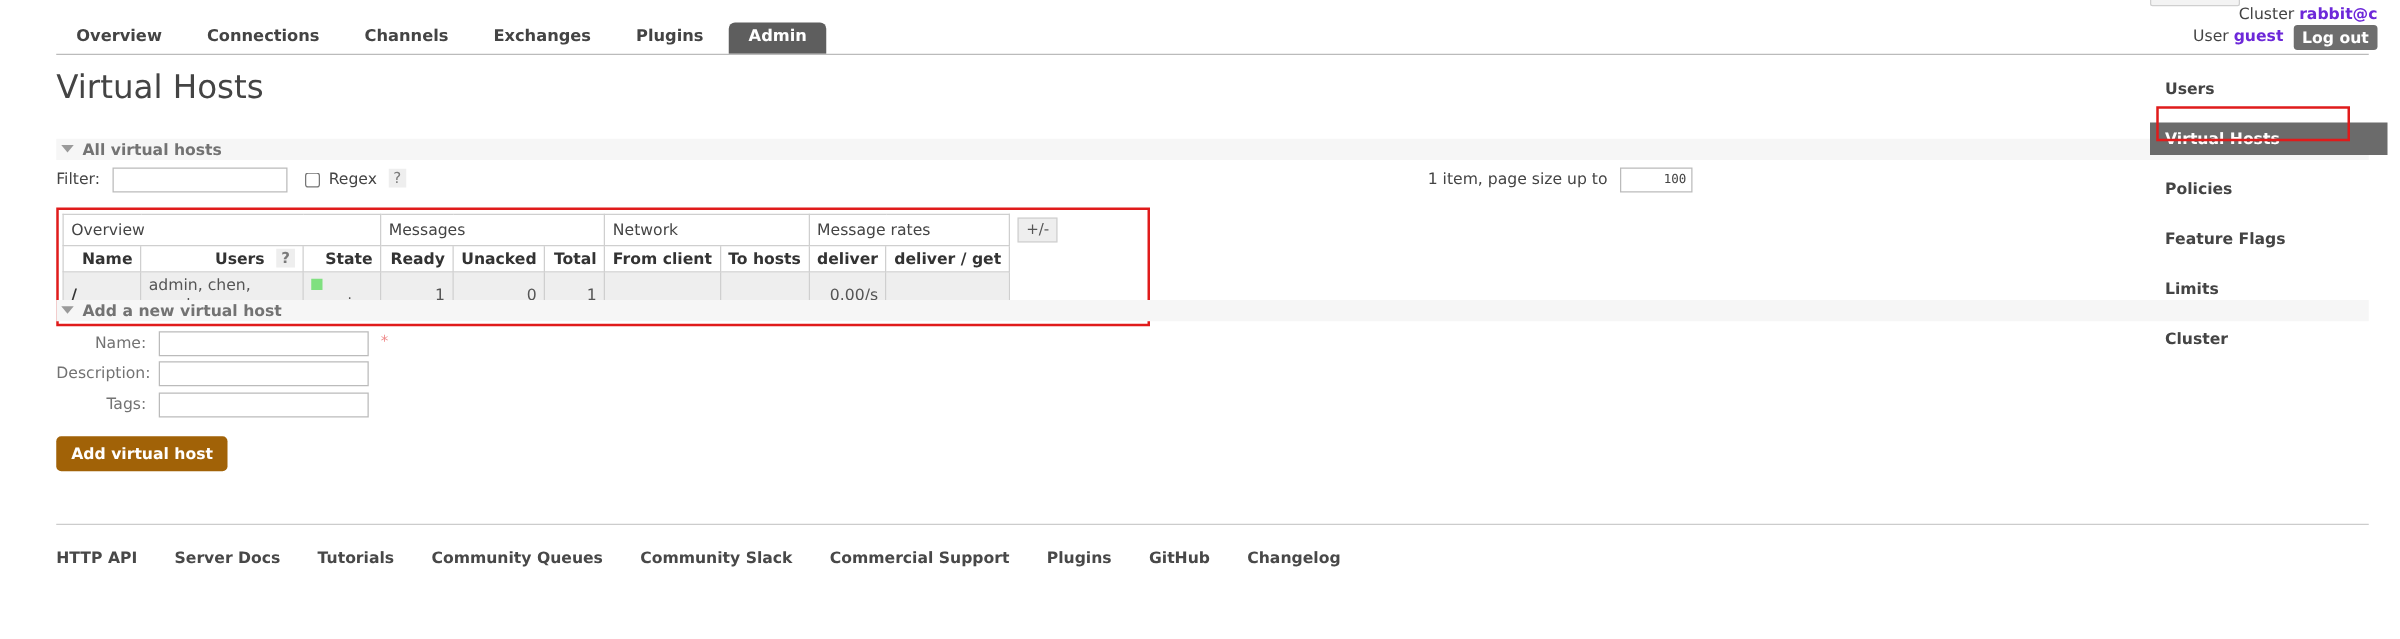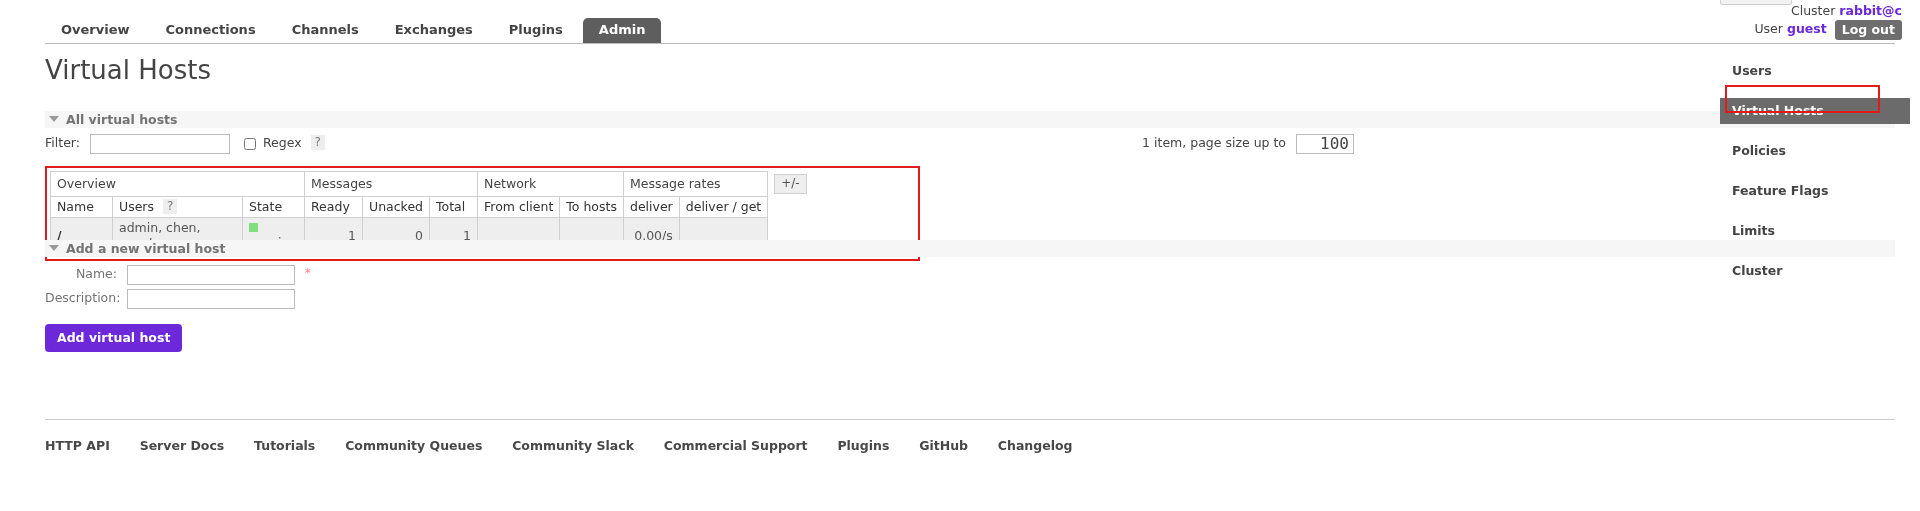--- a/index.html
+++ b/index.html
@@ -165,21 +165,21 @@
     line-height: 20px;
     white-space: nowrap;
   }
   #pagesize-input {
     width: 58px; height: 20px;
     border: 1px solid #bbbbbb;
     background: #ffffff;
     text-align: right;
     padding: 1px 4px;
     font-family: "DejaVu Sans Mono", monospace;
-    font-size: 16px;
+    font-size: 10px;
     margin-left: 6px;
     vertical-align: middle;
     color: #444;
   }
 
   
   #vhost-table-wrap {
     position: absolute;
     top: 166px; left: 45px;
     border: 2px solid #e01b1b;
@@ -198,22 +198,22 @@
     vertical-align: middle;
   }
   table.list th.grp {
     background: #ffffff;
     font-weight: normal;
     text-align: left;
     color: #444;
   }
   table.list th.col {
     background: #ffffff;
-    font-weight: normal;
-    text-align: left;
+    font-weight: bold;
+    text-align: right;
     color: #333;
     white-space: nowrap;
   }
   table.list td {
     background: #eeeeee;
     color: #555;
   }
   table.list td.num { text-align: right; font-family: "DejaVu Sans", sans-serif; }
   table.list td.name { font-weight: bold; color: #333; }
   .plusminus {
@@ -261,21 +261,21 @@
     font-family: "DejaVu Sans", sans-serif;
     font-size: 12px;
     vertical-align: middle;
   }
   .req {
     color: #e88; font-size: 12px;
     margin-left: 6px; vertical-align: 1px;
   }
   #add-vhost-btn {
     margin-top: 12px;
-    background: #6d28d9;
+    background: #a16207;
     color: #ffffff;
     border: none;
     border-radius: 4px;
     padding: 6px 12px 7px 12px;
     font-family: "DejaVu Sans", sans-serif;
     font-size: 12.5px;
     font-weight: bold;
     cursor: pointer;
   }
 
@@ -446,20 +446,24 @@
 <div id="add-form">
   <div class="form-row">
     <span class="flabel">Name:</span>
     <input class="txt" type="text" value="" style="">
     <span class="req">*</span>
   </div>
   <div class="form-row">
     <span class="flabel">Description:</span>
     <input class="txt" type="text" value="" style="">
   </div>
+  <div class="form-row">
+    <span class="flabel">Tags:</span>
+    <input class="txt" type="text" value="" style="">
+  </div>
   <button id="add-vhost-btn">Add virtual host</button>
 </div>
 
 <div id="footer-rule"></div>
 <div id="footer-links">
   <a href="#">HTTP API</a>
   <a href="#">Server Docs</a>
   <a href="#">Tutorials</a>
   <a href="#">Community Queues</a>
   <a href="#">Community Slack</a>

